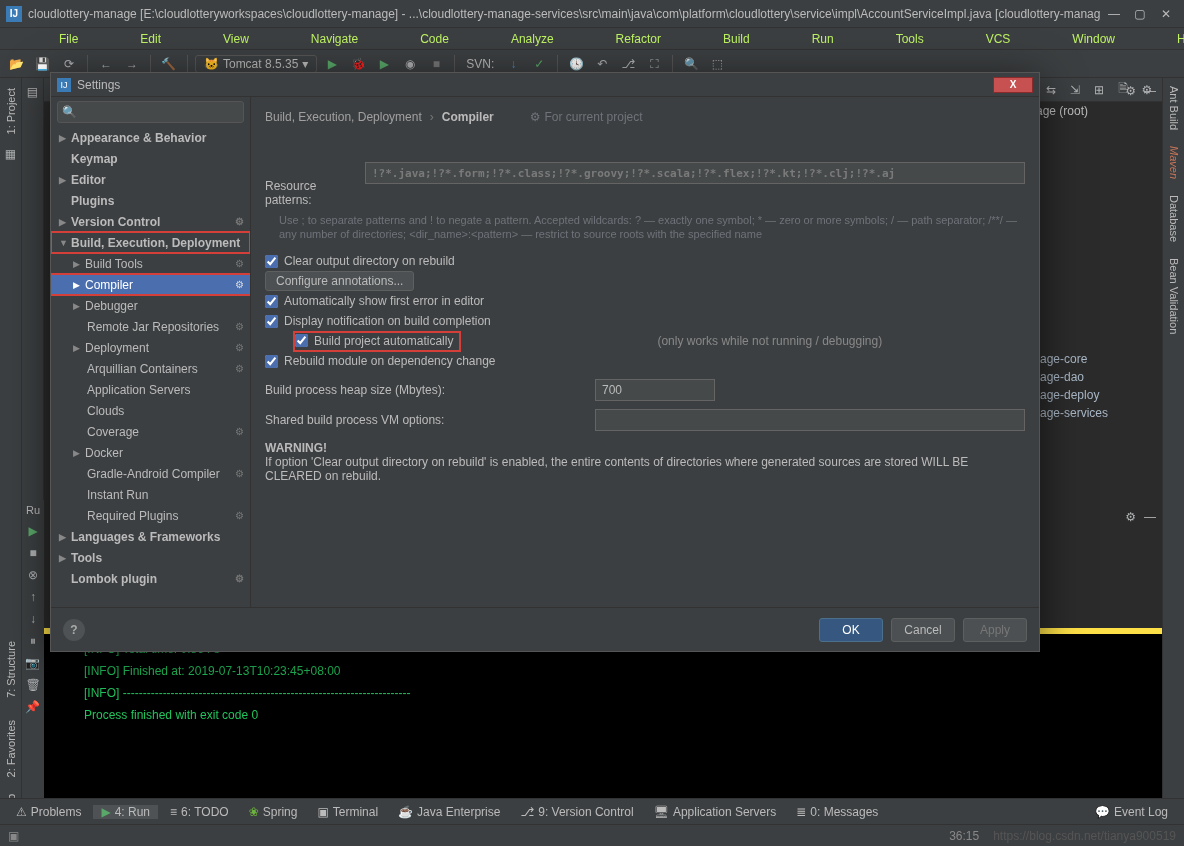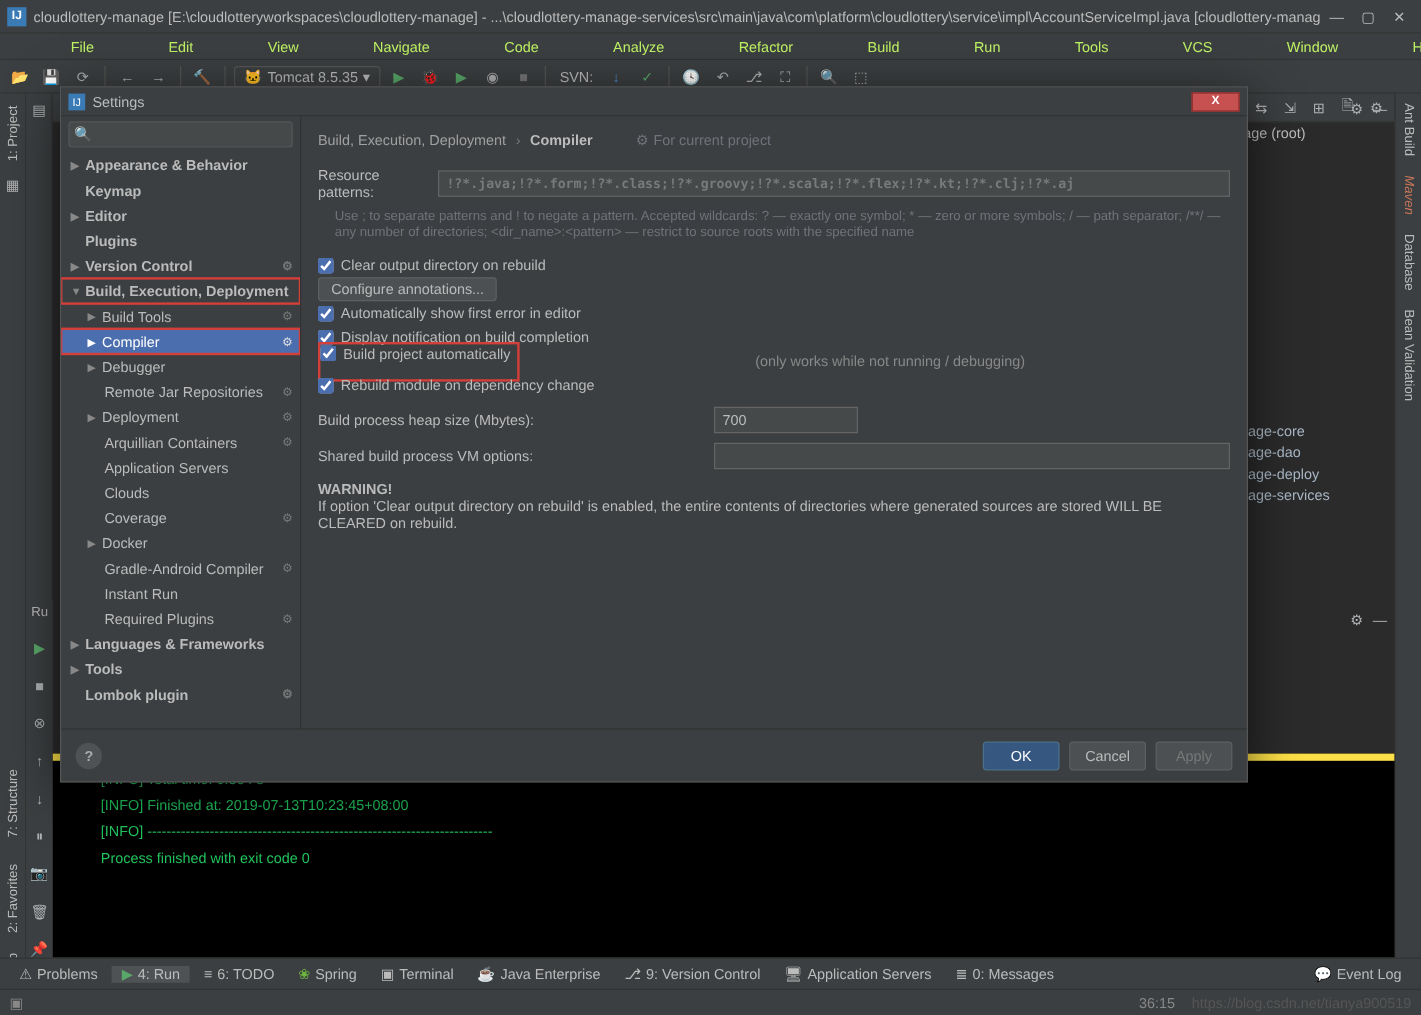--- a/index.html
+++ b/index.html
@@ -42,21 +42,21 @@
 
 
 .files-peek { position:absolute; left:1040px; top:102px; width:120px; color:#a9b7c6; font-size:12px; line-height:18px;}
 .files-peek div { white-space:nowrap; }
 
 
 .console-area { position:absolute; left:44px; right:22px; bottom:48px; height:170px; background:#000; border-top:6px solid #fde047; padding:4px 40px; font-family: Consolas, monospace; color:#22c55e; font-size:13px; line-height:22px;}
 .console-area .line { white-space:nowrap; }
 
 
-.run-left-strip { position:absolute; left:22px; top:500px; bottom:48px; width:22px; background:#3c3f41; display:flex; flex-direction:column; align-items:center; gap:8px; padding-top:4px;justify-content:space-between;}
+.run-left-strip { position:absolute; left:22px; top:500px; bottom:48px; width:22px; background:#3c3f41; display:flex; flex-direction:column; align-items:center; gap:8px; padding-top:4px;}
 .run-left-strip .ic { color:#afb1b3; }
 .run-left-strip .green { color:#59a869; }
 
 
 .bottom-tabs { position: absolute; left: 0; right: 0; bottom: 22px; height: 26px; background: #3c3f41; border-top: 1px solid #323232; display: flex; align-items: center; padding: 0 8px; gap: 4px; }
 .bottom-tabs .bt { display: flex; align-items: center; gap: 4px; padding: 0 8px; color: #bbb; }
 .bottom-tabs .bt.active { background: #4e5254; }
 .bottom-tabs .spacer { flex:1; }
 .bottom-tabs .log-icon { color:#afb1b3; }
 
@@ -89,30 +89,30 @@
 .tree-item.highlighted-box { outline: 2px solid #d43f3a; outline-offset: -1px; }
 
 
 .settings-content { flex: 1; display: flex; flex-direction: column; padding: 8px 14px 0 14px; }
 .breadcrumb { display:flex; align-items:center; gap:8px; height:24px; }
 .breadcrumb .crumb { color:#a0a0a0; }
 .breadcrumb .crumb.cur { font-weight:bold; color:#bbb; }
 .breadcrumb .proj-ind { color:#6f737a; display:flex; align-items:center; gap:4px;}
 .content-body { flex:1; overflow:auto; padding-top:10px; }
 .field-row { display:flex; align-items:center; margin-bottom:6px; gap:10px;}
-.field-row label { color:#bbb; width:90px;}
+.field-row label { color:#bbb; width:90px;margin-top:40px;}
 .textbox { flex:1; height:22px; background:#45494a; border:1px solid #646464; color:#7a7a7a; padding:0 6px; font-family:Consolas,monospace; font-size:11px;font-weight:bold;}
 .hint { color:#6f737a; font-size:11px; margin-left:14px; margin-bottom:10px; line-height:14px;}
 .check-row { display:flex; align-items:center; height:20px; gap:26px;}
 .check { display:flex; align-items:center; gap:6px; color:#bbb; }
 .check input { accent-color:#4b6eaf; }
 .check.disabled { color:#777; }
 .btn-inline { background:#4c5052; border:1px solid #5e6060; padding:2px 10px; color:#bbb; border-radius:3px; }
 .note { color:#888; }
-.red-box { border: 2px solid #d43f3a; padding:1px 6px 14px 0; display:inline-flex; }
+.red-box { border: 2px solid #d43f3a; padding:1px 6px 2px 0; display:inline-flex;margin-left:28px; }
 .input-small { width:120px; height:22px; background:#45494a; border:1px solid #646464; color:#bbb; padding:0 6px;}
 .vm-row { display:flex; align-items:center; gap:10px; margin-top:8px;}
 .vm-row label { width:320px; color:#bbb; }
 .vm-row input { flex:1; height:22px; background:#45494a; border:1px solid #646464;}
 .warning-block { color:#bbb; font-size:12px; margin-top:auto; padding:10px 0;}
 .warning-block .w-title { font-weight:bold; }
 
 
 .dialog-footer { height: 44px; border-top: 1px solid #323232; display: flex; align-items: center; padding: 0 12px; gap: 8px; }
 .dialog-footer .help { width:22px; height:22px; border-radius:11px; background:#4e5254; color:#aaa; display:flex; align-items:center; justify-content:center; font-weight:bold;}

